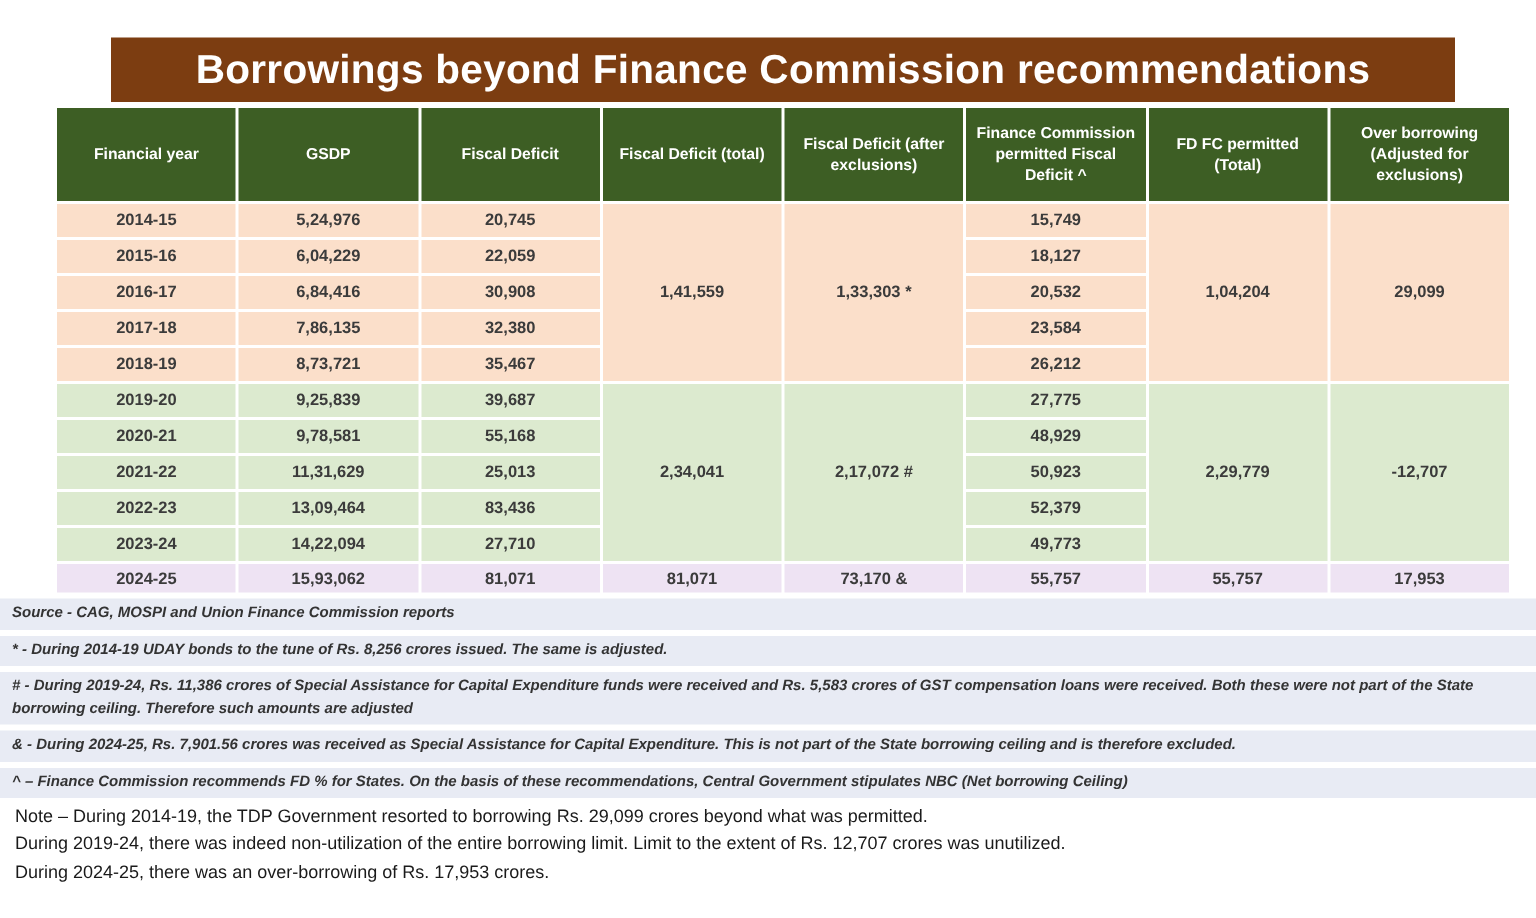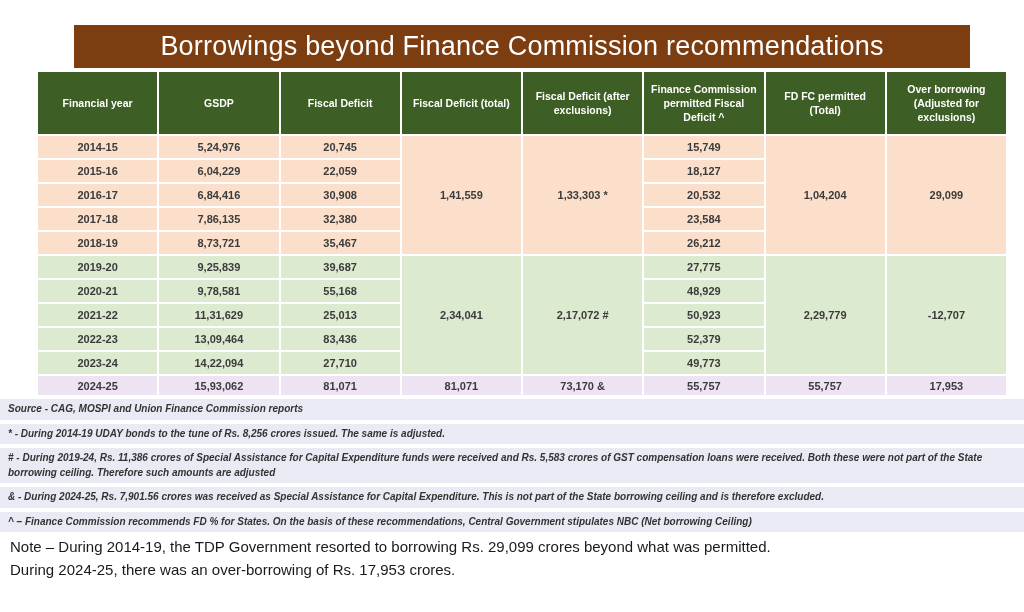--- a/index.html
+++ b/index.html
@@ -13,21 +13,21 @@
   }
   *{box-sizing:border-box;margin:0;padding:0;}
   html,body{width:1024px;height:612px;overflow:hidden;background:#ffffff;
     font-family:"Liberation Sans","DejaVu Sans",sans-serif;}
   .slide{position:relative;width:1024px;height:612px;background:#ffffff;}
 
   .title-bar{
     position:absolute;left:74px;top:25px;width:896px;height:43px;
     background:var(--title-bg);color:#ffffff;
     display:flex;align-items:center;justify-content:center;
-    font-size:27px;font-weight:400;letter-spacing:0.2px;
+    font-size:27px;font-weight:700;letter-spacing:0.2px;
   }
 
   table.borrowings{
     position:absolute;left:36px;top:70px;width:972px;
     border-collapse:separate;border-spacing:2px;
     table-layout:fixed;background:#ffffff;
   }
   table.borrowings th{
     background:var(--header-bg);color:#ffffff;
     font-size:10.5px;font-weight:bold;text-align:center;vertical-align:middle;
@@ -41,21 +41,21 @@
   tbody tr:last-child td{height:19px;}
 
   .footnotes{position:absolute;left:0;top:399px;width:1024px;}
   .footnote{
     background:var(--footnote-bg);color:#333333;
     font-size:10px;font-weight:bold;font-style:italic;
     padding:3px 8px;margin-bottom:4px;line-height:1.45;
   }
   .note{
     position:absolute;left:0;top:536px;width:1016px;
-    color:#1a1a1a;font-size:15px;line-height:1.45;padding-left:10px;
+    color:#1a1a1a;font-size:12px;line-height:1.45;padding-left:10px;
   }
   .note-line{margin-bottom:1px;}
 </style>
 </head>
 <body>
 
 <div class="slide">
   <div class="title-bar">Borrowings beyond Finance Commission recommendations</div>
 
   <table class="borrowings">
@@ -156,15 +156,16 @@
   <div class="footnotes" id="footnotes">
       <div class="footnote">Source - CAG, MOSPI and Union Finance Commission reports</div>
       <div class="footnote">* - During 2014-19 UDAY bonds to the tune of Rs. 8,256 crores issued. The same is adjusted.</div>
       <div class="footnote"># - During 2019-24, Rs. 11,386 crores of Special Assistance for Capital Expenditure funds were received and Rs. 5,583 crores of GST compensation loans were received. Both these were not part of the State borrowing ceiling. Therefore such amounts are adjusted</div>
       <div class="footnote">&amp; - During 2024-25, Rs. 7,901.56 crores was received as Special Assistance for Capital Expenditure. This is not part of the State borrowing ceiling and is therefore excluded.</div>
       <div class="footnote">^ – Finance Commission recommends FD % for States. On the basis of these recommendations, Central Government stipulates NBC (Net borrowing Ceiling)</div>
     </div>
 
   <div class="note" id="note">
       <div class="note-line">Note – During 2014-19, the TDP Government resorted to borrowing Rs. 29,099 crores beyond what was permitted.</div>
+      <div class="note-line">During 2019-24, there was indeed non-utilization of the entire borrowing limit. Limit to the extent of Rs. 12,707 crores was unutilized.</div>
       <div class="note-line">During 2024-25, there was an over-borrowing of Rs. 17,953 crores.</div>
     </div>
 </div>
 
 </body></html>

